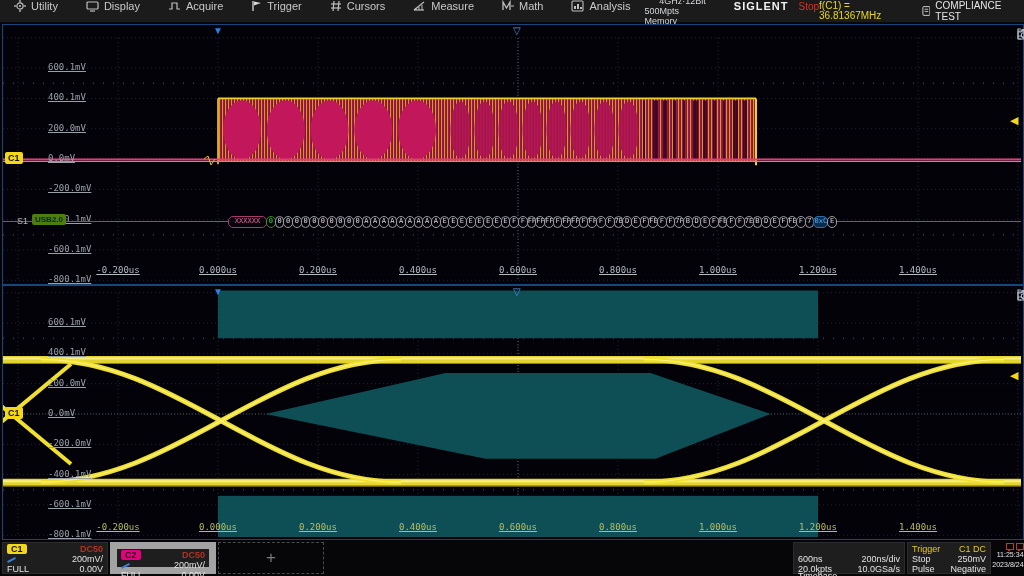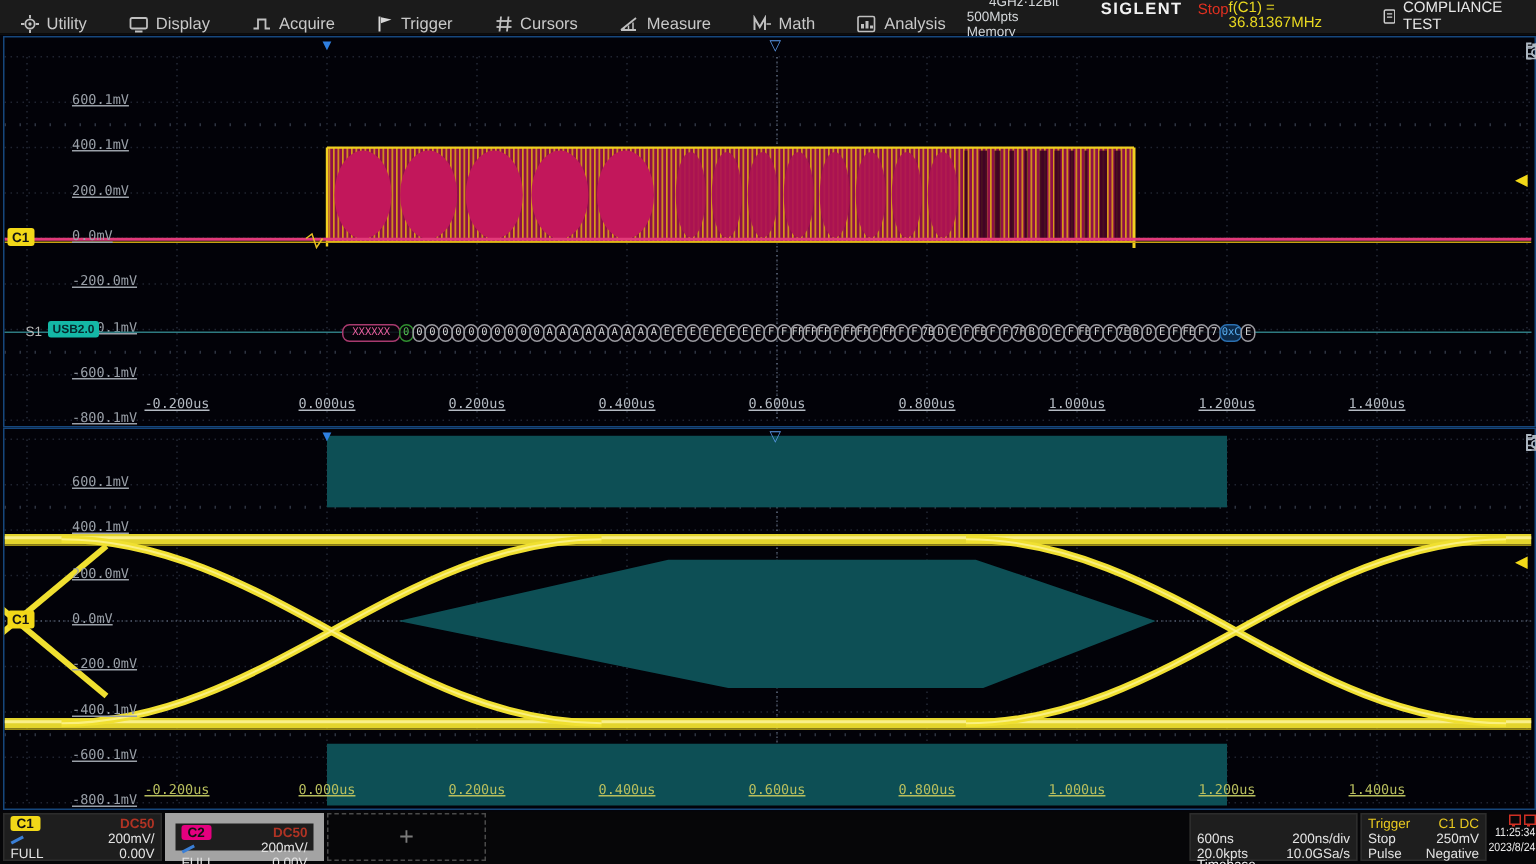--- a/index.html
+++ b/index.html
@@ -1,21 +1,21 @@
 <!DOCTYPE html>
 <html><head>
 <meta charset="utf-8">
 <style>
   html,body{margin:0;padding:0;background:#000;}
   #screen{position:relative;width:1024px;height:576px;background:#04040a;overflow:hidden;
           font-family:"Liberation Sans",sans-serif;color:#d0d0d0;}
   
   #menubar{position:absolute;left:0;top:0;width:1024px;height:22px;background:#1b1b1b;
            display:flex;align-items:center;border-bottom:1px solid #0a0a0a;}
-  .menu-item{display:flex;align-items:flex-end;gap:5px;padding:0 14px;height:22px;
+  .menu-item{display:flex;align-items:flex-start;gap:5px;padding:0 14px;height:22px;
              font-size:11px;color:#c9c9c9;cursor:default;}
   .menu-item svg{display:block;}
   .hdr-right{margin-left:auto;display:flex;align-items:center;gap:28px;padding-right:6px;}
   .hdr-acq{display:flex;flex-direction:column;align-items:flex-end;font-size:9px;color:#d4d7da;line-height:10px;}
   .hdr-brandcol{display:flex;flex-direction:row;align-items:flex-start;line-height:10px;}
   .hdr-brandrow{display:flex;align-items:baseline;gap:10px;}
   .brand{font-size:11px;font-weight:bold;letter-spacing:1px;color:#f2f2f2;}
   .acq-stop{font-size:10px;color:#e03020;}
   .freq{font-size:10px;color:#e8d820;}
   .hdr-comp{display:flex;align-items:center;gap:5px;font-size:10px;color:#e6e6e6;}
@@ -31,21 +31,21 @@
   .trig-marker{position:absolute;font-size:10px;line-height:10px;color:#2f7fe0;}
   .trig-marker.hollow{color:#5a99ea;}
   .level-arrow{position:absolute;font-size:11px;line-height:11px;color:#f2d818;}
   .ch-badge{position:absolute;left:2px;background:#f2d818;color:#141414;font-size:9px;font-weight:bold;
             padding:0 3px;border-radius:2px;line-height:12px;}
   .corner-icons{position:absolute;top:3px;right:6px;display:flex;gap:7px;}
   .corner-icons svg{display:block;}
   
   #decode-line{position:absolute;left:0;top:196px;width:1018px;height:1px;background:#2e7a80;}
   #bus-label-s1{position:absolute;left:14px;top:191px;font-size:9px;color:#b8b8b8;}
-  #bus-badge{position:absolute;left:29px;top:189px;background:#14b8a6;color:#062a2e;font-size:8px;
+  #bus-badge{position:absolute;left:29px;top:189px;background:#4d7c0f;color:#062a2e;font-size:8px;
              font-weight:bold;padding:1px 3px;border-radius:2px;}
   #decode-row{position:absolute;left:225px;top:190px;height:13px;display:flex;align-items:center;}
   .dbox{flex:none;height:10px;line-height:9px;border:1px solid #9a9aa0;border-radius:5px;
         font-family:"DejaVu Sans Mono",monospace;font-size:7px;color:#d6d6d6;background:rgba(8,4,10,.85);
         text-align:center;overflow:hidden;margin-right:-1px;width:7.7px;}
   .dbox.err{width:37px;border-color:#a83a6e;color:#e75f9e;}
   .dbox.ok{border-color:#2f8f2f;color:#52c052;}
   .dbox.sel{border-color:#2a6fb0;color:#5aaef0;background:#0c2a4a;width:13px;}
   
   #statusbar{position:absolute;left:0;top:541px;width:1024px;height:35px;background:#060608;}

